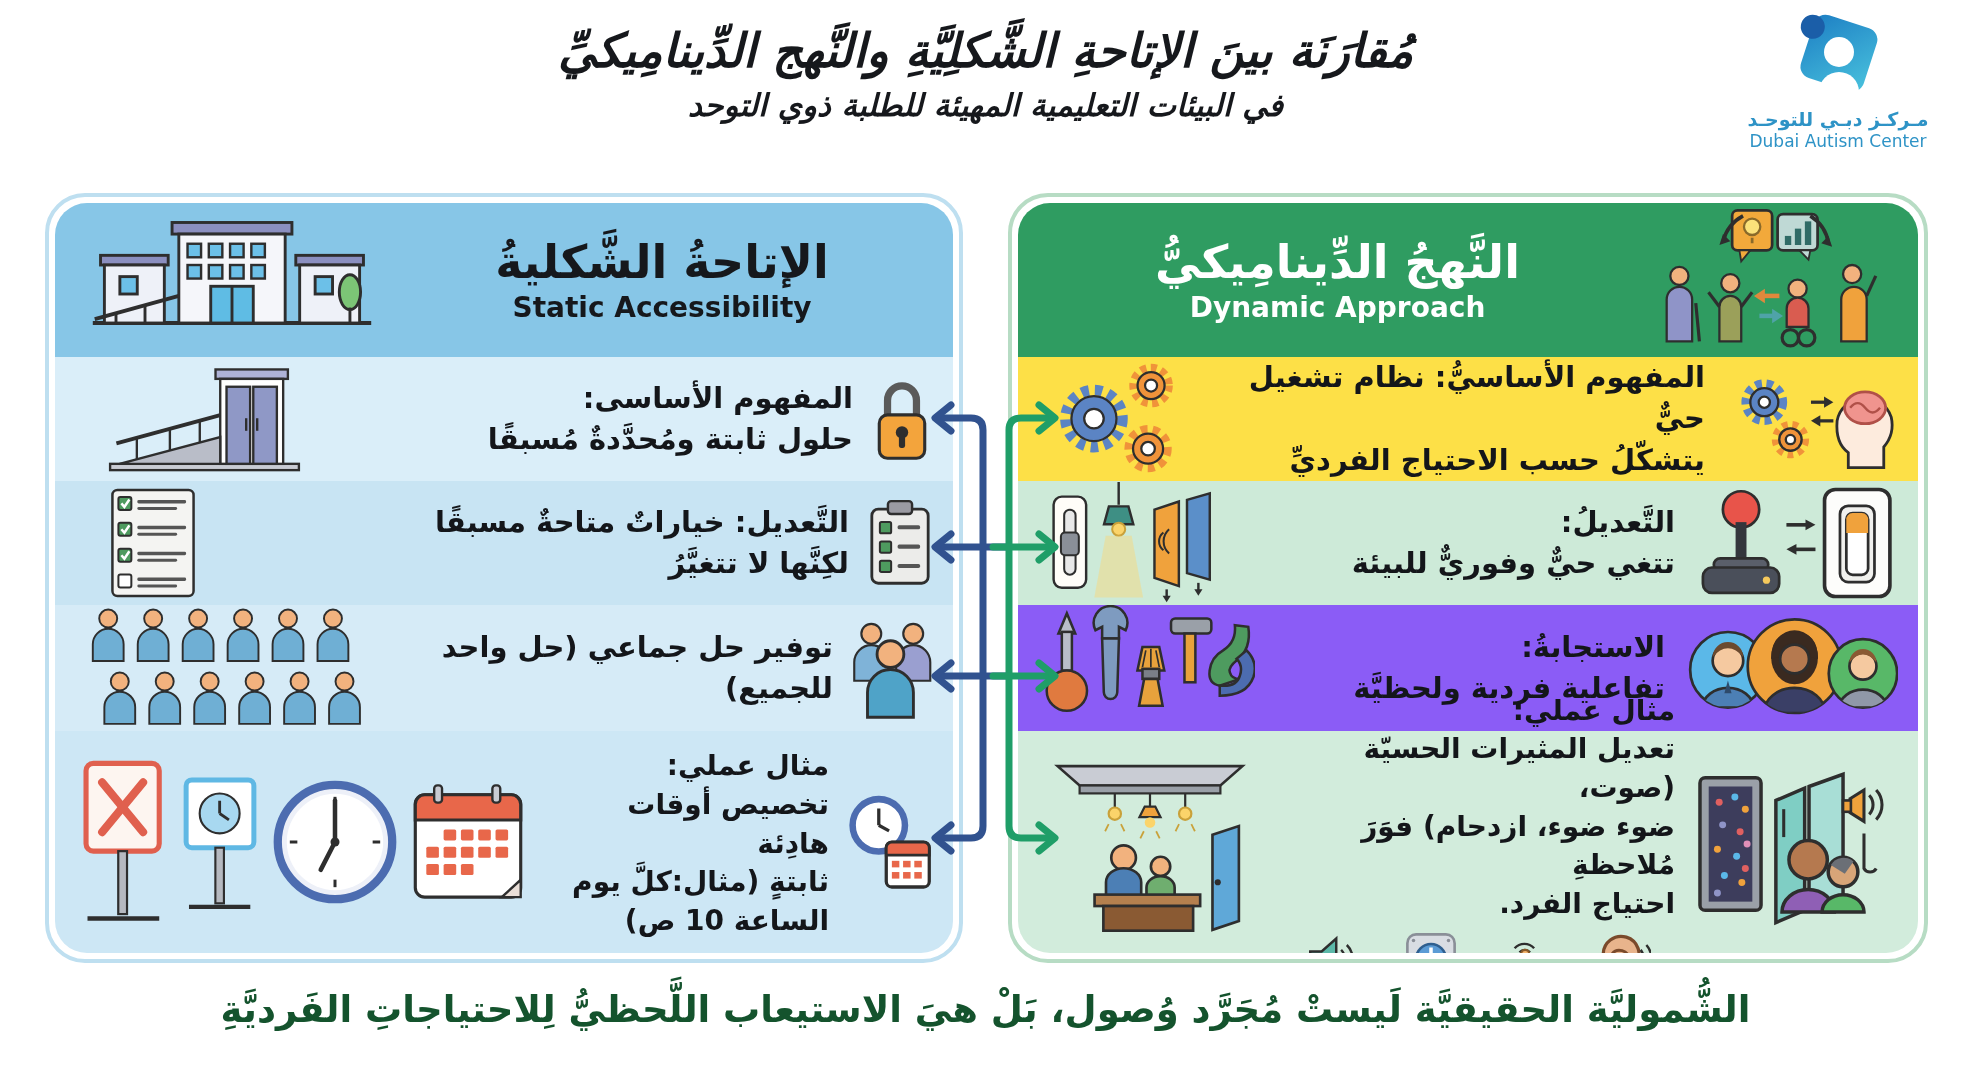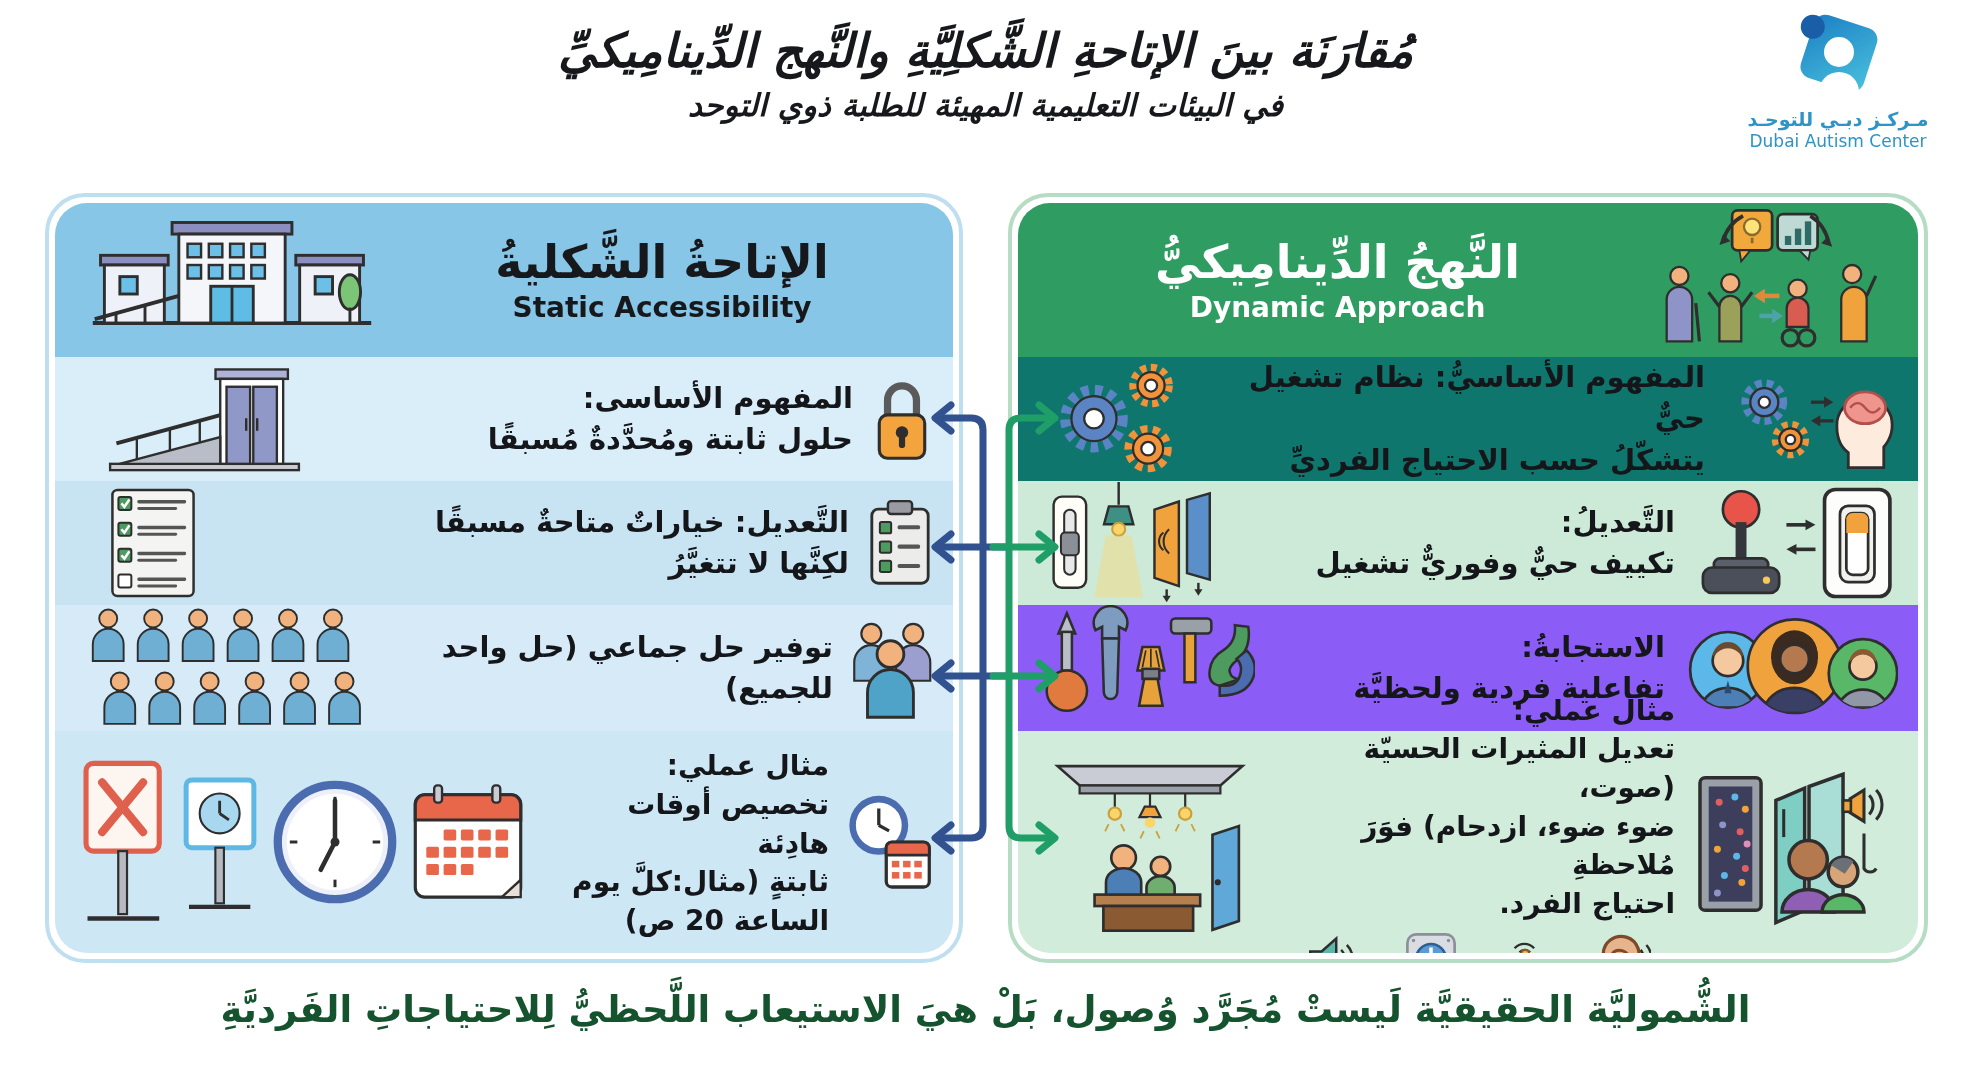--- a/index.html
+++ b/index.html
@@ -22,21 +22,21 @@
   .phead{flex:none;height:154px;display:flex;align-items:center;padding:4px 26px;box-sizing:border-box;gap:14px;}
   .static .phead{background:#87c6e7;}
   .dynamic .phead{background:#2f9c61;color:#fff;justify-content:center;}
   .phead .ptitles{flex:1;text-align:center;}
   .phead .pt-ar{font-size:46px;font-weight:bold;direction:rtl;line-height:1.15;}
   .phead .pt-en{font-size:28px;font-weight:bold;margin-top:2px;}
   .prow{flex:none;display:flex;align-items:center;box-sizing:border-box;padding:0 16px;}
   .h1{height:124px;} .h2{height:124px;} .h3{height:126px;} .h4{height:226px;}
   .static .b1{background:#daeef9;} .static .b2{background:#c8e4f3;}
   .static .b3{background:#d6ebf7;} .static .b4{background:#cde7f5;}
-  .dynamic .b1{background:#0f766e;} .dynamic .b2{background:#cdead8;}
+  .dynamic .b1{background:#fde047;} .dynamic .b2{background:#cdead8;}
   .dynamic .b3{background:#8b5cf6;} .dynamic .b4{background:#d2ecdc;}
   .art{flex:none;display:flex;align-items:center;gap:10px;padding:0 6px;}
   .badge{flex:none;display:flex;align-items:center;padding:0 4px;}
   .txt{flex:1;direction:rtl;text-align:right;font-weight:bold;font-size:29px;line-height:1.42;padding:0 14px;color:#14161a;}
   .h4 .txt{font-size:28px;line-height:1.38;}
   .seq{display:flex;direction:ltr;align-items:center;gap:8px;margin-top:6px;justify-content:center;}
   .seq-arrow{font-size:30px;font-weight:bold;color:#2e2e2e;}
   
   .connector{position:absolute;left:895px;top:375px;}
   .footer{position:absolute;left:0;right:0;top:988px;text-align:center;
@@ -291,21 +291,21 @@
                 <rect x="66" y="108" width="16" height="14" rx="2"></rect>
               </g>
               <polygon points="142,150 118,150 142,128" fill="#eadfd8" stroke="#2e2e2e" stroke-width="3"></polygon>
             </svg>
           </span>
         </div>
         <div class="txt">
           <div>مثال عملي:</div>
           <div>تخصيص أوقات هادِئة</div>
           <div>ثابتةٍ (مثال:كلَّ يوم</div>
-          <div>الساعة 20 ص)</div>
+          <div>الساعة 10 ص)</div>
         </div>
         <div class="badge">
           <svg width="86" height="100" viewBox="0 0 92 104" aria-hidden="true">
             <circle cx="34" cy="32" r="28" fill="#ffffff" stroke="#4c6cb0" stroke-width="7"></circle>
             <line x1="34" y1="32" x2="34" y2="14" stroke="#2e2e2e" stroke-width="3.5"></line>
             <line x1="34" y1="32" x2="45" y2="38" stroke="#2e2e2e" stroke-width="3.5"></line>
             <rect x="42" y="50" width="46" height="48" rx="6" fill="#ffffff" stroke="#2e2e2e" stroke-width="3.5"></rect>
             <path d="M42 56 a6 6 0 0 1 6 -6 h34 a6 6 0 0 1 6 6 v8 H42 Z" fill="#e8674a" stroke="#2e2e2e" stroke-width="3"></path>
             <g fill="#e8674a">
               <rect x="48" y="70" width="8" height="7"></rect>
@@ -418,21 +418,21 @@
             <polygon points="172,22 200,14 200,120 172,112" fill="#5b8fc9" stroke="#2e2e2e" stroke-width="3"></polygon>
             <path d="M143 62 a14 14 0 0 0 0 22 M150 58 a20 20 0 0 0 0 30" fill="none" stroke="#2e2e2e" stroke-width="2.5"></path>
             <line x1="147" y1="132" x2="147" y2="144" stroke="#2e2e2e" stroke-width="3"></line>
               <polygon points="147,148 142,140 152,140" fill="#2e2e2e"></polygon>
             <line x1="186" y1="124" x2="186" y2="136" stroke="#2e2e2e" stroke-width="3"></line>
               <polygon points="186,140 181,132 191,132" fill="#2e2e2e"></polygon>
           </svg>
         </div>
         <div class="txt">
           <div>التَّعديلُ:</div>
-          <div>تكييف حيٌّ وفوريٌّ تشغيل</div>
+          <div>تتغي حيٌّ وفوريٌّ للبيئة</div>
         </div>
         <div class="badge">
           <svg width="205" height="118" viewBox="0 0 220 130" aria-hidden="true">
             <circle cx="50" cy="28" r="20" fill="#e8544a" stroke="#2e2e2e" stroke-width="3"></circle>
             <rect x="44" y="42" width="12" height="44" fill="#33363c"></rect>
             <rect x="20" y="82" width="60" height="14" rx="7" fill="#5a5f6a" stroke="#2e2e2e" stroke-width="3"></rect>
             <rect x="8" y="92" width="84" height="28" rx="10" fill="#4a4f5a" stroke="#2e2e2e" stroke-width="3"></rect>
             <circle cx="78" cy="106" r="4" fill="#f5c95c"></circle>
             <line x1="100" y1="45" x2="126" y2="45" stroke="#2e2e2e" stroke-width="4"></line>
             <polygon points="132,45 121,39 121,51" fill="#2e2e2e"></polygon>

